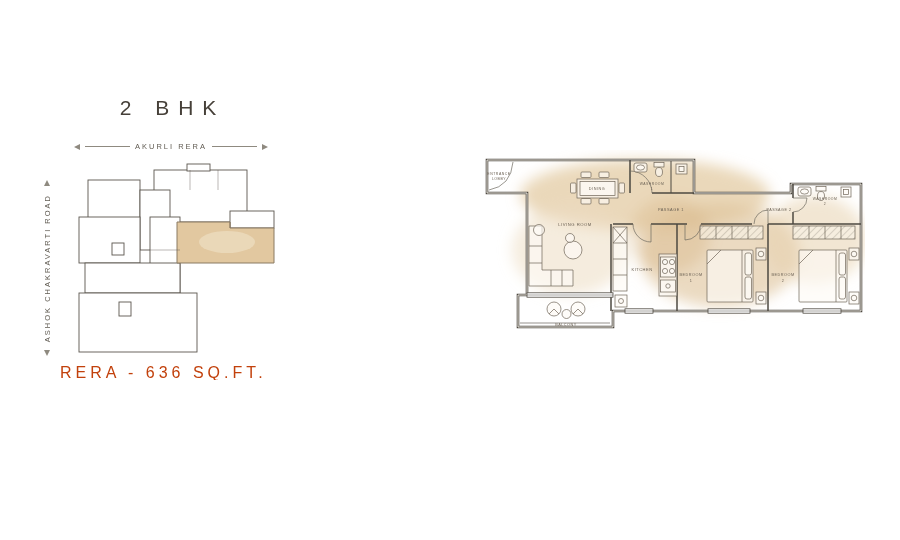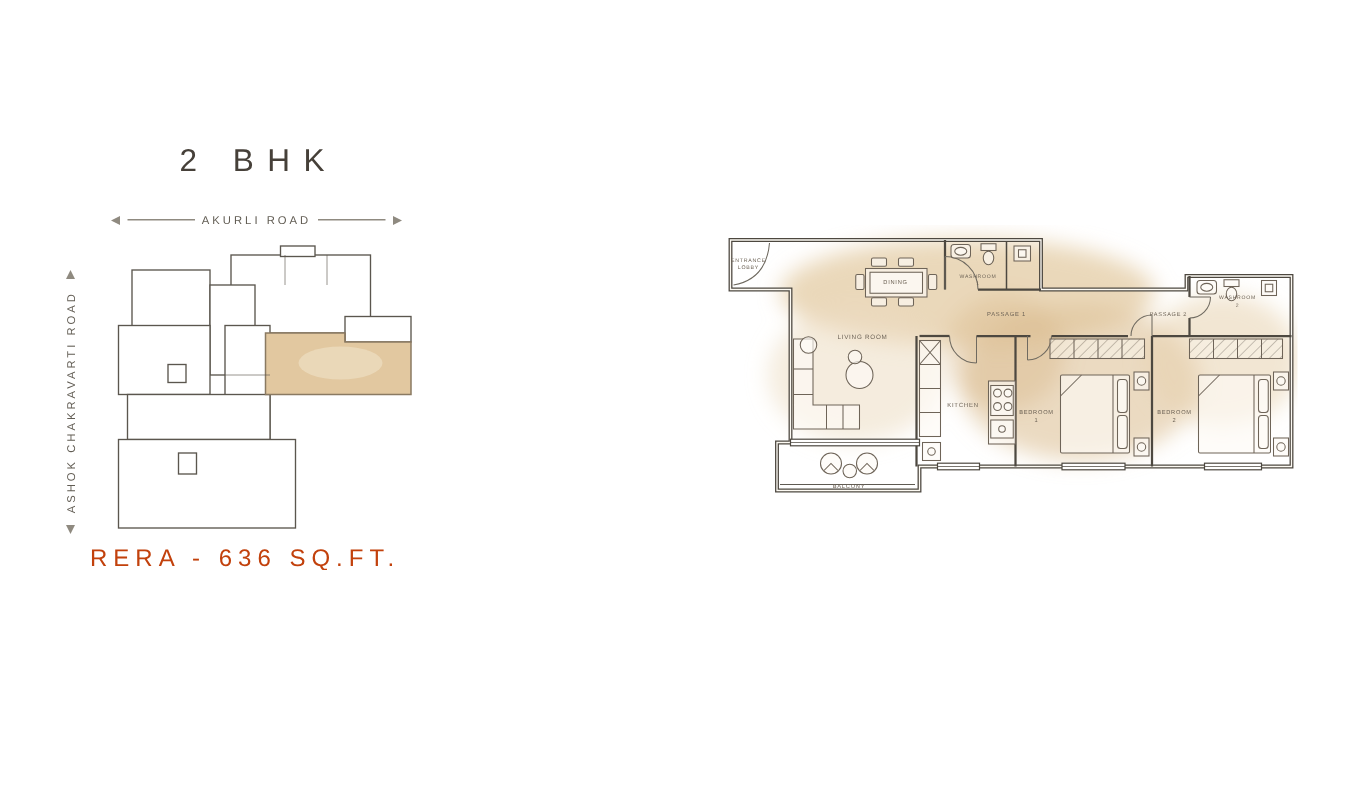--- a/index.html
+++ b/index.html
@@ -38,21 +38,21 @@
 </head>
 <body>
 
 <div class="canvas">
 
   <div class="plan-title">2 BHK</div>
 
   <div class="road-top">
     <span class="tri-left"></span>
     <span class="road-line"></span>
-    <span class="road-label">AKURLI ROAD</span>
+    <span class="road-label">AKURLI RERA</span>
     <span class="road-line"></span>
     <span class="tri-right"></span>
   </div>
 
   <div class="road-left">
     <span class="tri-up"></span>
     <span class="v-line"></span>
     <span class="v-text">ASHOK CHAKRAVARTI ROAD</span>
     <span class="v-line"></span>
     <span class="tri-down"></span>

